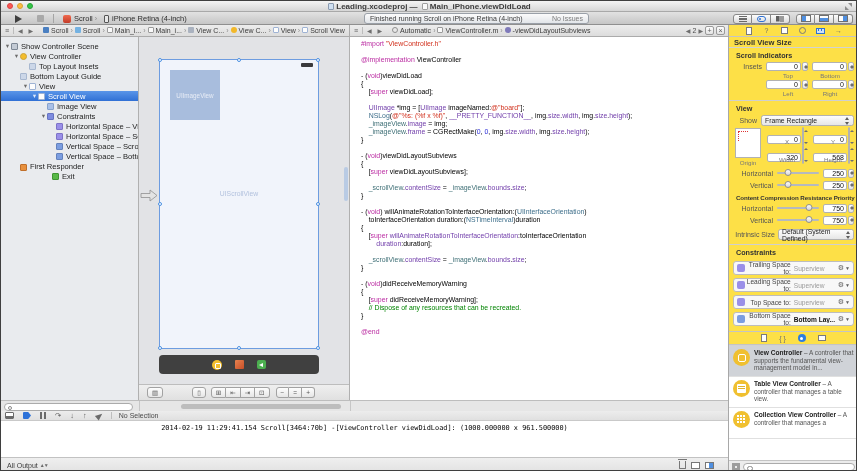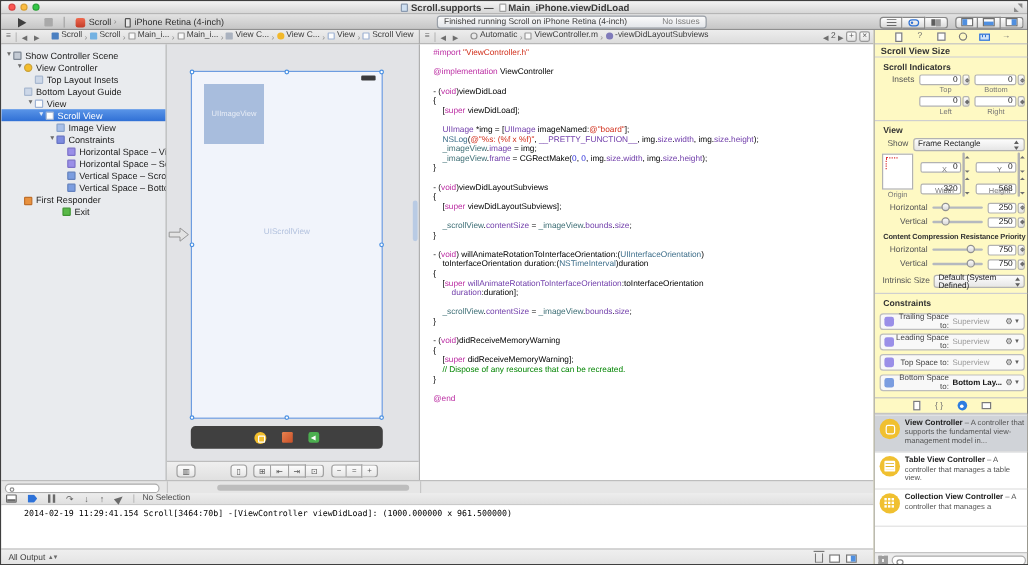--- a/index.html
+++ b/index.html
@@ -135,33 +135,33 @@
   .dbi.hide-debug::after{content:"";position:absolute;left:0;right:0;bottom:0;height:2.5px;background:#6a6a6a;}
   .dbi.bp{width:8px;height:7px;background:#2d72d9;clip-path:polygon(0 0,65% 0,100% 50%,65% 100%,0 100%);border-radius:1px;}
   .dbi.pause{width:6px;height:7px;position:relative;}
   .dbi.pause::before,.dbi.pause::after{content:"";position:absolute;top:0;width:2px;height:7px;background:#6a6a6a;}
   .dbi.pause::after{right:0;}
   .dbi.step{color:#5e5e5e;font-size:7.5px;line-height:7px;}
   .dbi.loc{width:0;height:0;border-left:7px solid #6a6a6a;border-top:3.5px solid transparent;border-bottom:3.5px solid transparent;transform:rotate(-40deg);}
   .db-div{width:1px;height:7px;background:#bdbdbd;margin-left:8px;}
   .db-label{margin-left:7px;color:#4a4a4a;}
 
-  .console{position:absolute;left:0;top:420px;width:727px;height:36px;background:#fff;padding:3px 19px;}
+  .console{position:absolute;left:0;top:420px;width:727px;height:36px;background:#fff;padding:3px 2px;text-align:center;}
   .console .line{font-family:"DejaVu Sans Mono",monospace;font-size:6.9px;color:#000;white-space:nowrap;}
   .consolebar{position:absolute;left:0;top:456px;width:727px;height:15px;background:linear-gradient(#efefef,#e2e2e2);border-top:1px solid #c2c2c2;display:flex;align-items:center;font-size:7px;color:#3c3c3c;}
   .ob-label{margin-left:6px;}
   .ob-caret{font-size:5px;color:#6a6a6a;margin-left:2px;letter-spacing:-1px;}
   .cb-right{margin-left:auto;display:flex;align-items:center;margin-right:14px;gap:5px;}
   .trash{width:7px;height:8px;border:1px solid #777;border-top:none;border-radius:0 0 1px 1px;position:relative;}
   .trash::before{content:"";position:absolute;left:-2px;top:-2px;width:9px;height:1px;background:#777;}
   .panebox{width:9px;height:7px;border:1px solid #777;background:#fff;position:relative;}
   .panebox.active::after{content:"";position:absolute;right:0;top:0;bottom:0;width:4px;background:#4f8fe0;}
 
   
-  .utilities{position:absolute;left:727px;top:24px;width:130px;height:447px;background:#fef9c3;border-left:1px solid #a8a8a8;display:flex;flex-direction:column;overflow:hidden;}
+  .utilities{position:absolute;left:727px;top:24px;width:130px;height:447px;background:#fde047;border-left:1px solid #a8a8a8;display:flex;flex-direction:column;overflow:hidden;}
   .itabs{height:12px;display:flex;align-items:center;justify-content:center;gap:9px;border-bottom:1px solid #c4c4c4;flex:none;}
   .itab{width:9px;height:8px;display:flex;align-items:center;justify-content:center;font-size:7px;color:#6e6e6e;}
   .itab .page{width:6px;height:8px;border:1px solid #7a7a7a;background:#fdfdfd;}
   .itab .sq{width:7px;height:7px;border:1px solid #7a7a7a;background:#fdfdfd;}
   .itab .ruler{width:10px;height:6px;border:1px solid #2f72d4;background:#cfe2f8;position:relative;}
   .itab .ruler::after{content:"";position:absolute;left:1px;top:0;width:7px;height:2.5px;background:repeating-linear-gradient(90deg,#2f72d4 0 1px,transparent 1px 3px);}
   .itab .circ{width:7px;height:7px;border:1px solid #7a7a7a;border-radius:50%;}
   .ititle{height:11px;line-height:11px;font-size:7.6px;font-weight:bold;color:#333;padding-left:5px;border-bottom:1px solid #d2d2d2;flex:none;}
   .ihead{font-size:7.2px;font-weight:bold;color:#333;padding:3px 0 1px 7px;flex:none;}
   .ihead.long{font-size:6.2px;letter-spacing:-0.1px;}
@@ -219,21 +219,21 @@
 </head>
 <body>
 
 <div class="window">
 
   <div class="titlebar">
     <span class="tl red"></span>
     <span class="tl yel"></span>
     <span class="tl grn"></span>
     <div class="titletext">
-      <span class="tdoc"></span><span>Scroll.supports</span>
+      <span class="tdoc"></span><span>Leading.xcodeproj</span>
       <span>—</span>
       <span class="tdoc white"></span><span>Main_iPhone.viewDidLoad</span>
     </div>
     <span class="fullscreen"></span>
   </div>
 
   <div class="toolbar">
     <span class="run"></span>
     <span class="stop"></span>
     <span class="tb-div" style="left:52px"></span>

